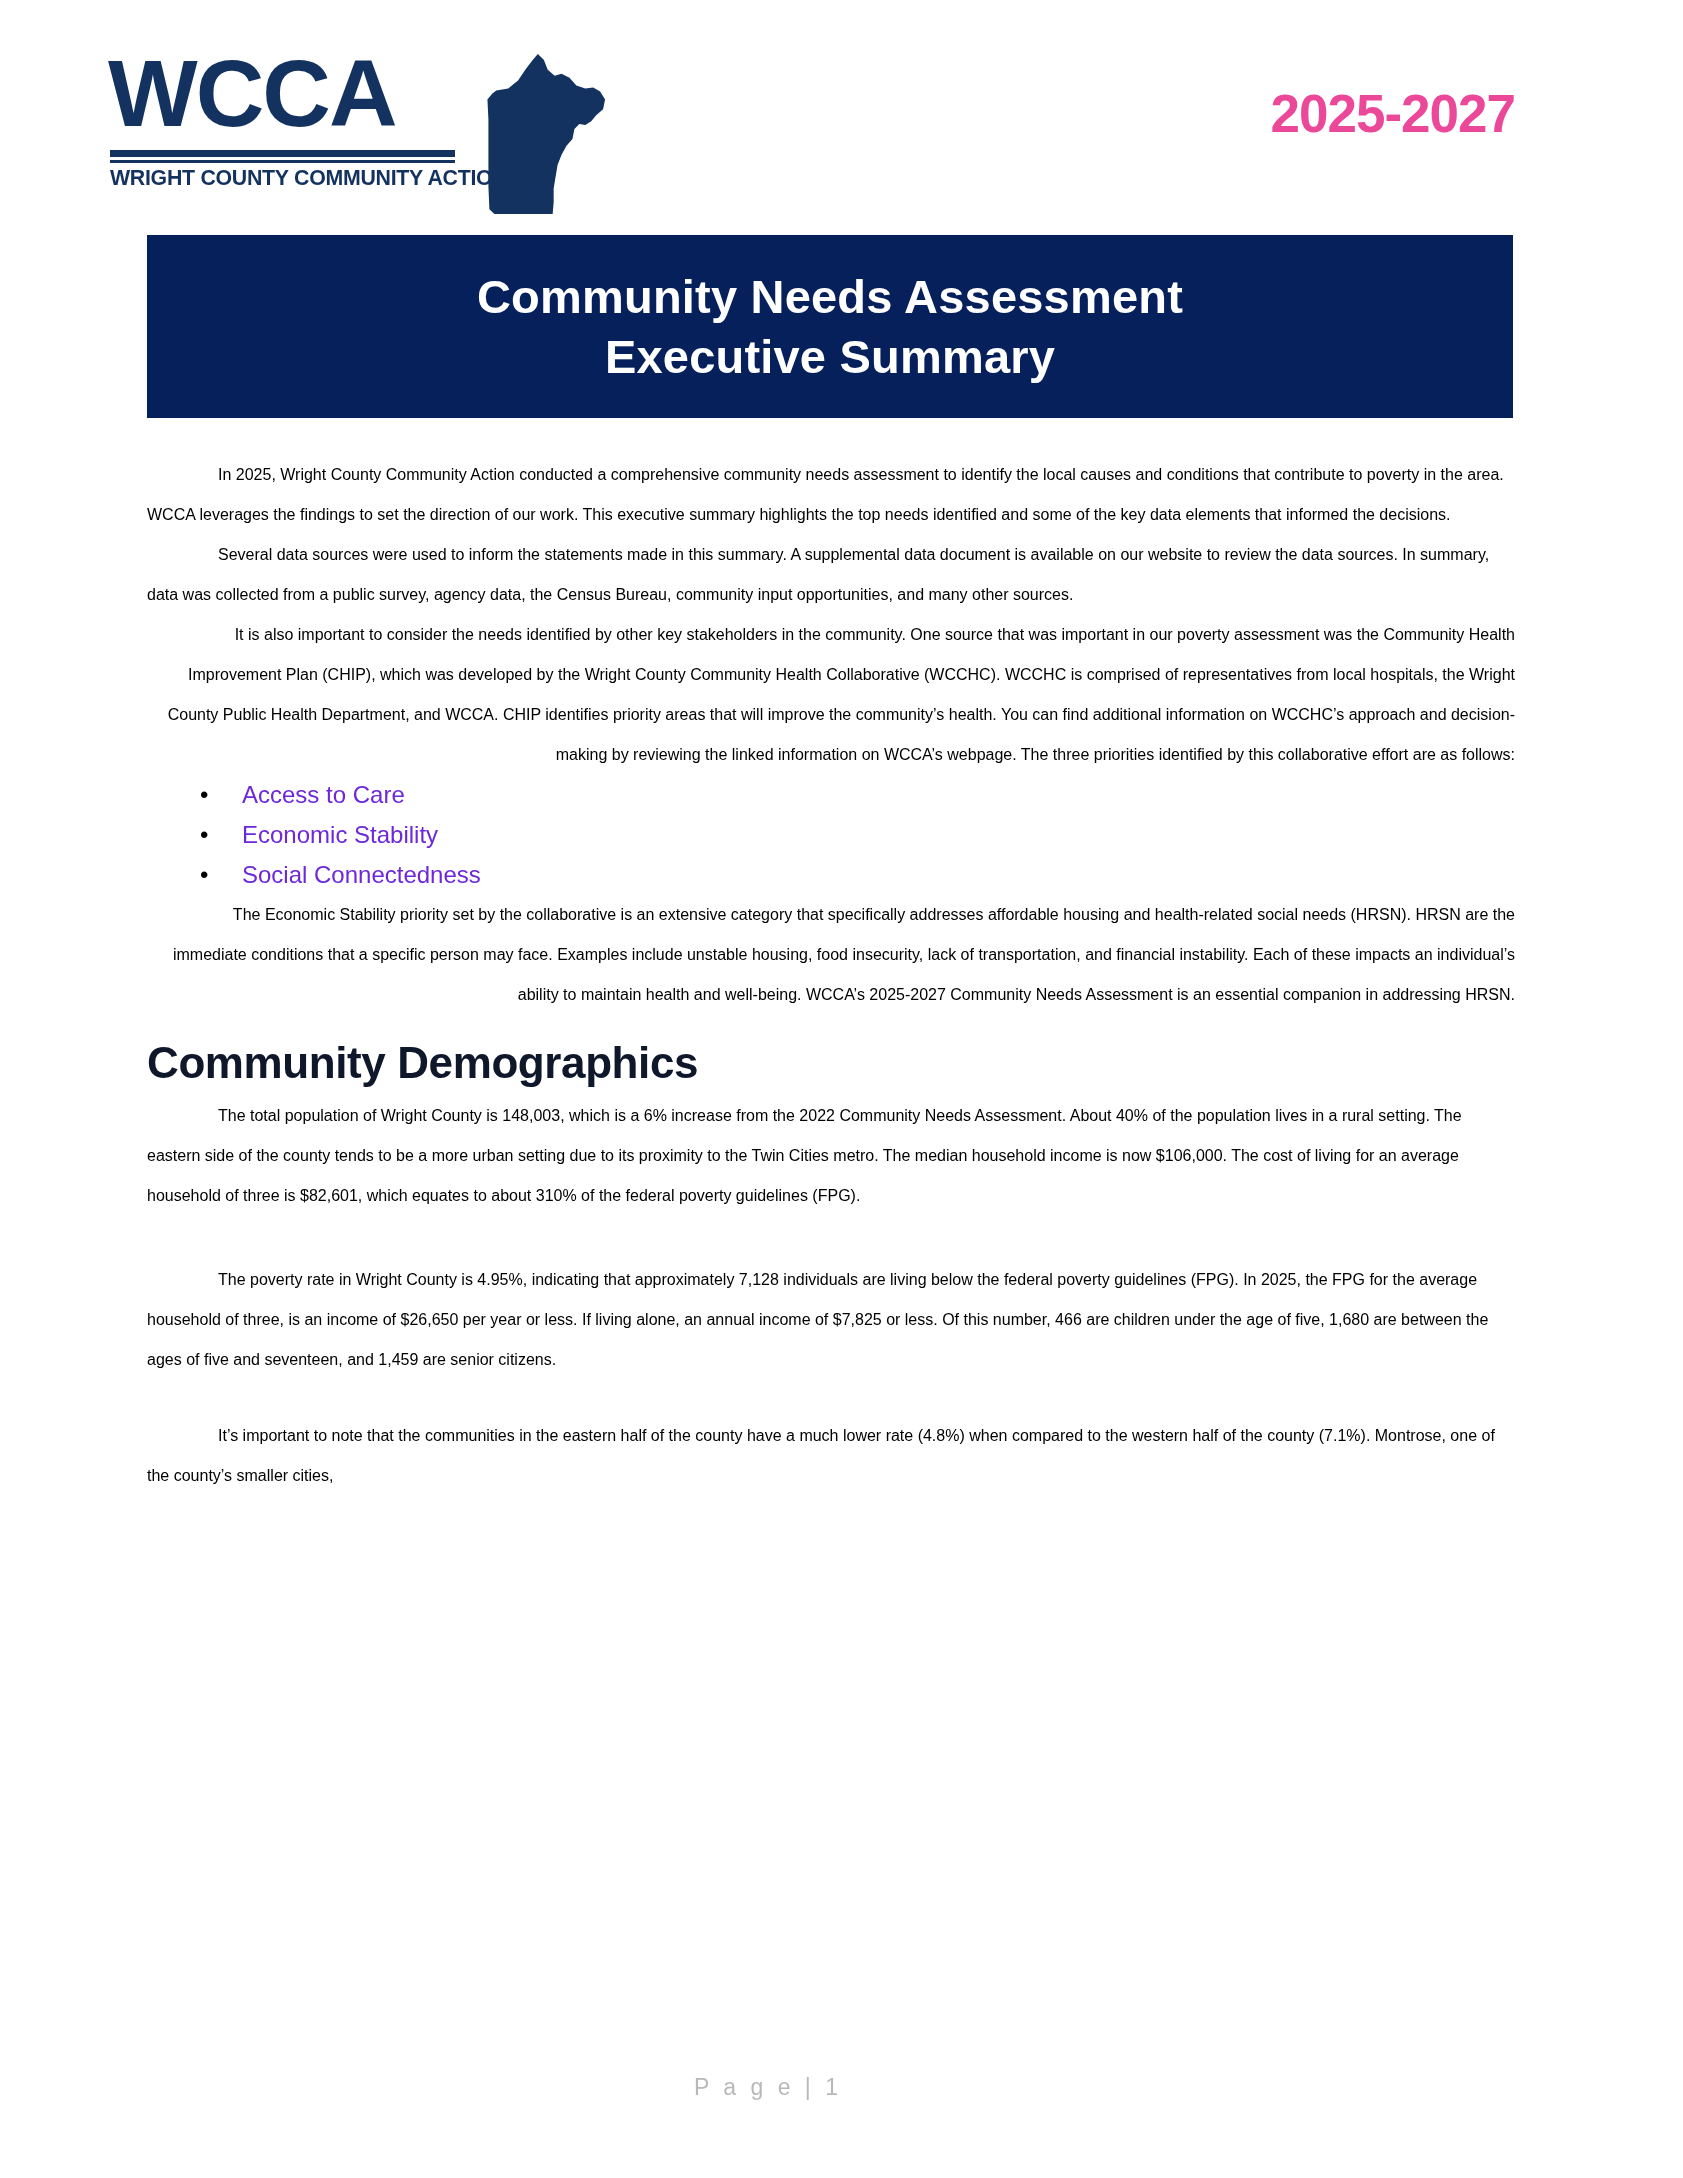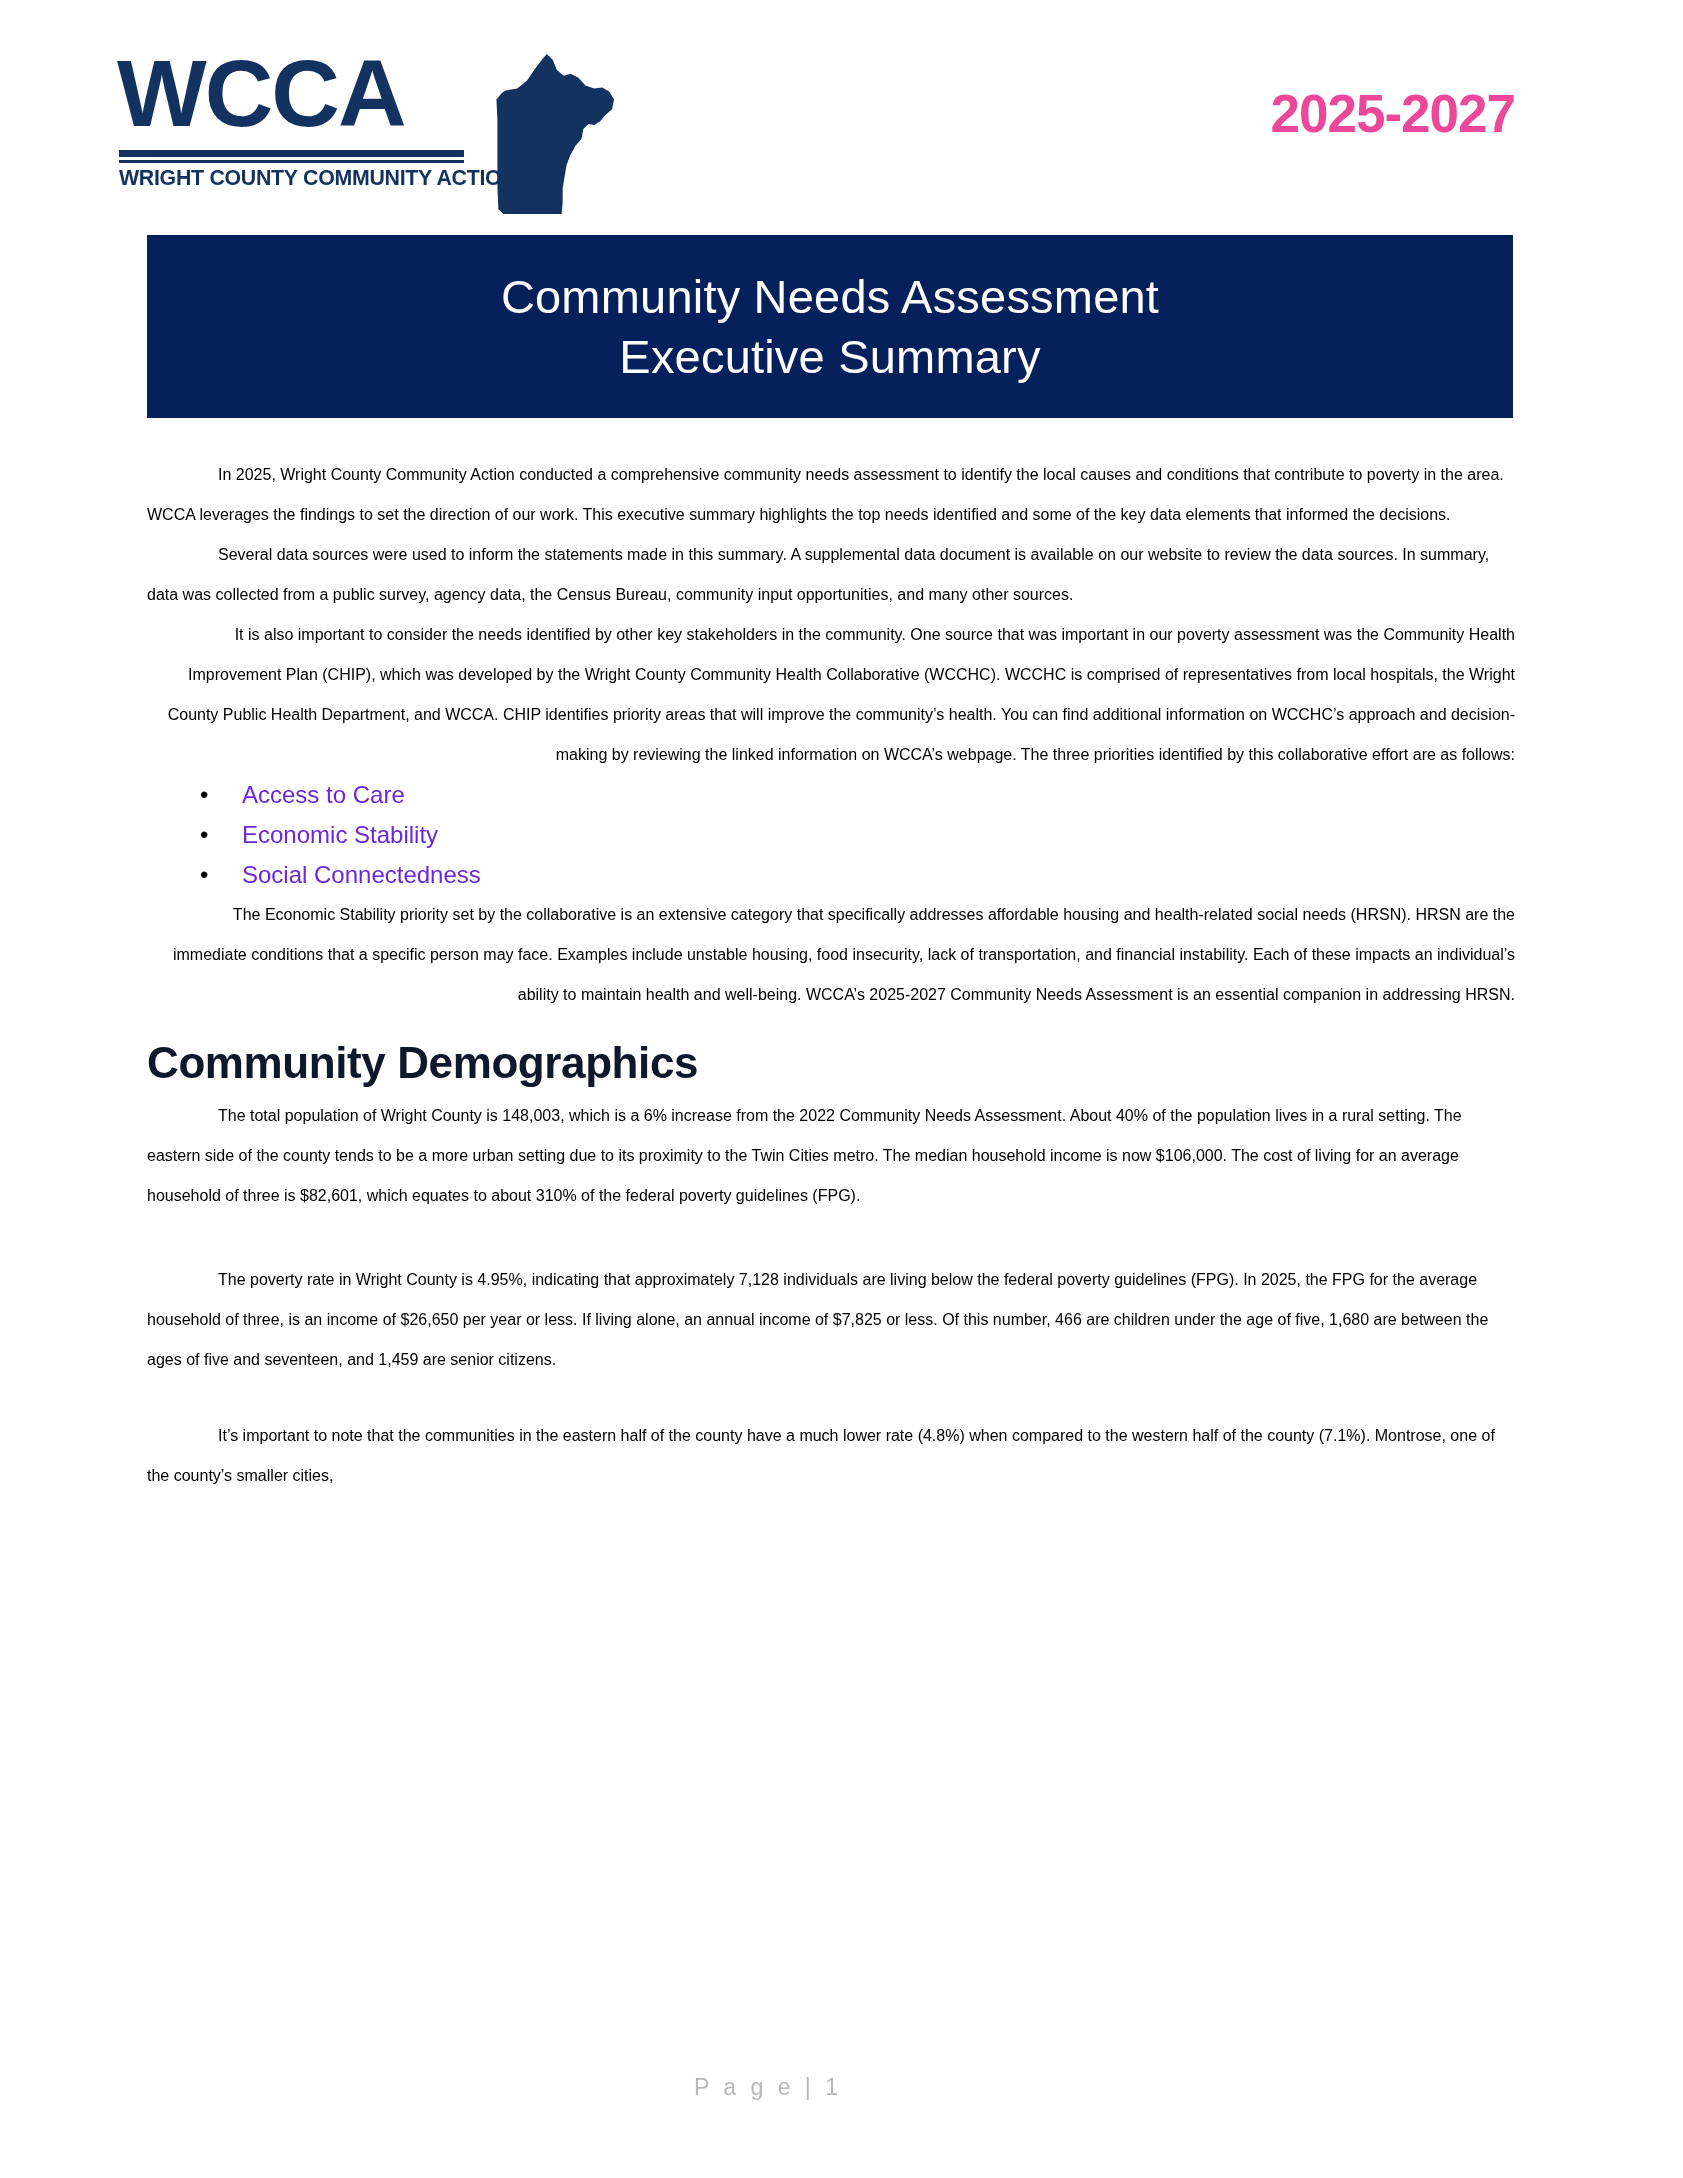--- a/index.html
+++ b/index.html
@@ -25,21 +25,21 @@
   }
 
   
   .header {
     position: relative;
     height: 198px;
     margin: 0;
   }
   .logo-block {
     position: absolute;
-    left: 117px;
+    left: 108px;
     top: 38px;
     width: 515px;
     height: 153px;
   }
   .logo-wordmark {
     position: absolute;
     left: 0px;
     top: 8px;
     font-family: "Liberation Sans", sans-serif;
     font-weight: bold;
@@ -105,21 +105,21 @@
     height: 183px;
     background: #06205c;
     display: flex;
     flex-direction: column;
     align-items: center;
     justify-content: center;
   }
   .title-line {
     color: #ffffff;
     font-family: "Liberation Sans", sans-serif;
-    font-weight: normal;
+    font-weight: bold;
     font-size: 47px;
     line-height: 1.26;
     letter-spacing: 0.2px;
     text-align: right;
     white-space: nowrap;
   }
 
   
   .body-area {
     position: absolute;

